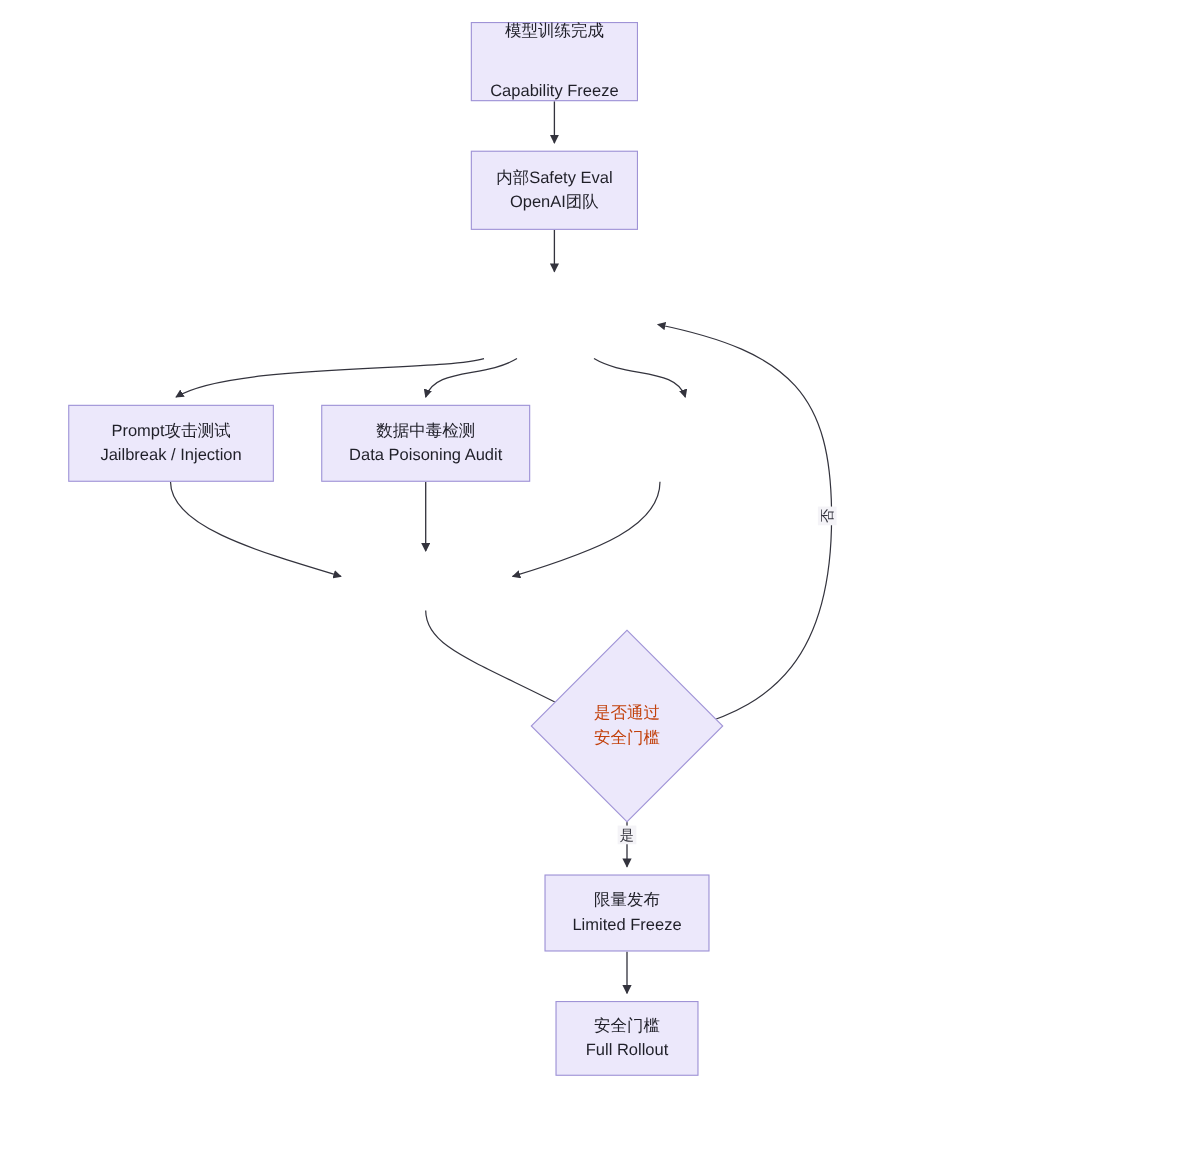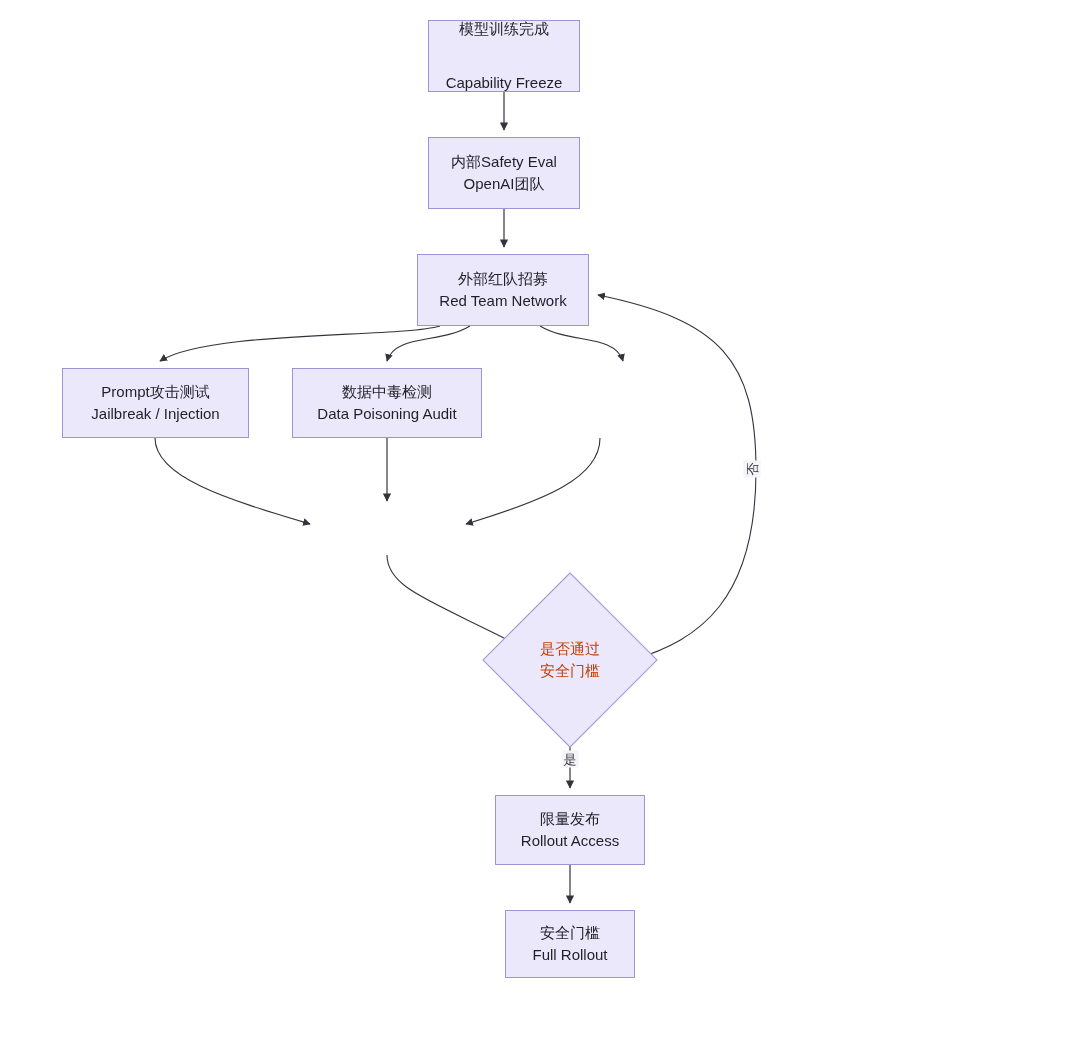--- a/index.html
+++ b/index.html
@@ -134,24 +134,20 @@
   <div class="node" style="left:428px; top:20px; width:152px; height:72px;gap:32px;">
     <span class="ln">模型训练完成</span>
     <span class="ln">Capability Freeze</span>
   </div>
 
   <div class="node" style="left:428px; top:137px; width:152px; height:72px;">
     <span class="ln">内部Safety Eval</span>
     <span class="ln">OpenAI团队</span>
   </div>
 
-  <div class="node" style="left:417px; top:254px; width:172px; height:72px;">
-    <span class="ln">外部红队招募</span>
-    <span class="ln">Red Team Network</span>
-  </div>
 
   <div class="node" style="left:62px; top:368px; width:187px; height:70px;">
     <span class="ln">Prompt攻击测试</span>
     <span class="ln">Jailbreak / Injection</span>
   </div>
 
   <div class="node" style="left:292px; top:368px; width:190px; height:70px;">
     <span class="ln">数据中毒检测</span>
     <span class="ln">Data Poisoning Audit</span>
   </div>
@@ -161,21 +157,21 @@
   <div class="diamond-wrap" style="left:508px; top:598px; width:124px; height:124px;">
     <div class="diamond-shape"></div>
     <div class="diamond-text">
       <span class="ln">是否通过</span>
       <span class="ln">安全门槛</span>
     </div>
   </div>
 
   <div class="node" style="left:495px; top:795px; width:150px; height:70px;">
     <span class="ln">限量发布</span>
-    <span class="ln">Rollout Access</span>
+    <span class="ln">Limited Freeze</span>
   </div>
 
   <div class="node" style="left:505px; top:910px; width:130px; height:68px;">
     <span class="ln">安全门槛</span>
     <span class="ln">Full Rollout</span>
   </div>
 
   <div class="edge-label flat" style="left:570px; top:759px;">是</div>
 
   <div class="edge-label rot" style="left:752px; top:469px;">否</div>

